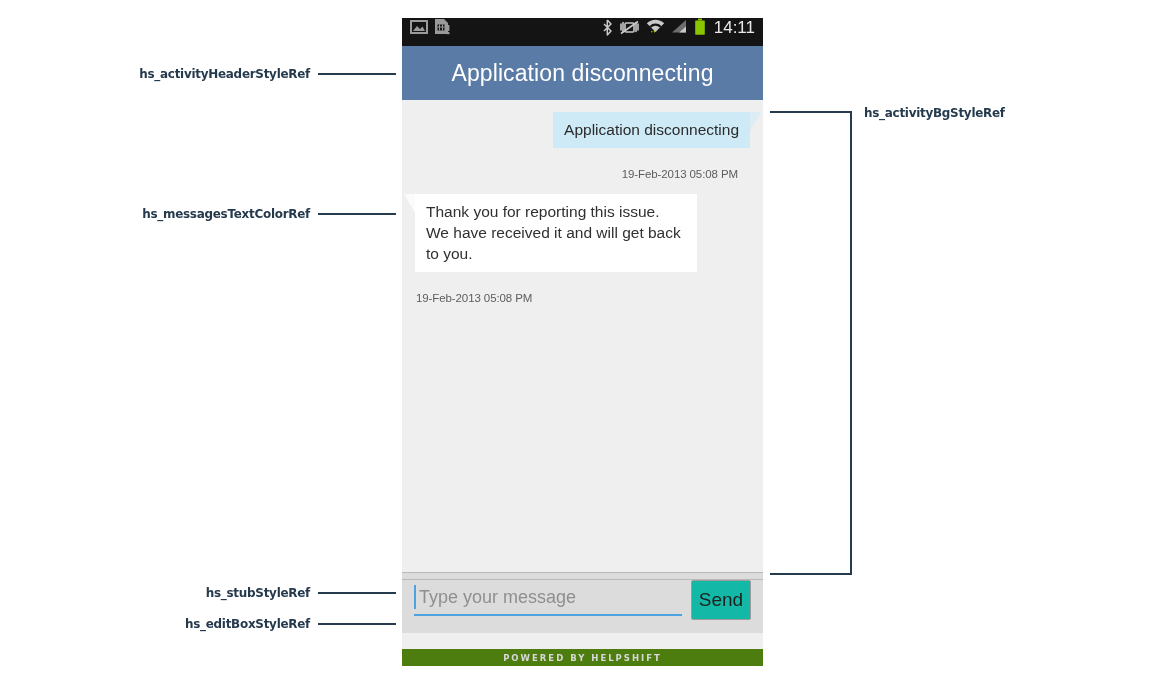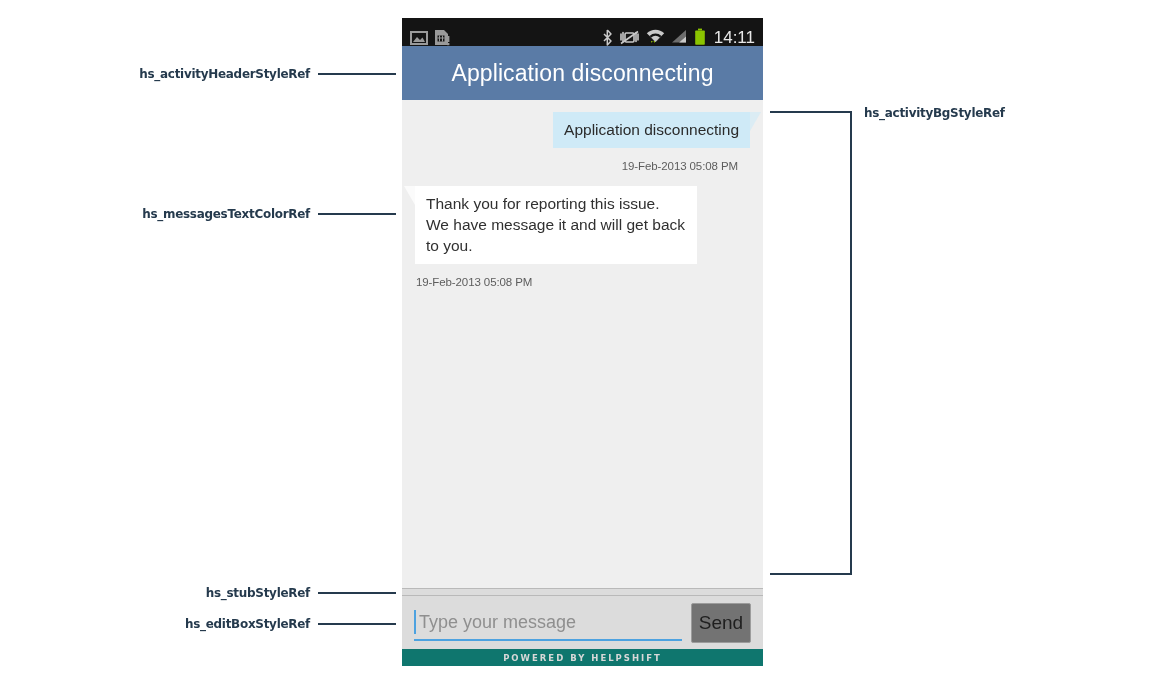--- a/index.html
+++ b/index.html
@@ -54,21 +54,21 @@
     display: flex;
     flex-direction: column;
     overflow: hidden;
   }
 
   
   .statusbar {
     height: 28px;
     background: #141414;
     display: flex;
-    align-items: flex-end;
+    align-items: flex-start;
     padding: 0 8px;
     flex: none;
     gap: 20px;
   }
   .sb-left { display: flex; align-items: center; gap: 6px; }
   .sb-right {
     margin-left: auto;
     display: flex;
     align-items: center;
     gap: 6px;
@@ -146,42 +146,42 @@
     width: 0; height: 0;
     border-right: 11px solid #ffffff;
     border-bottom: 19px solid transparent;
     opacity: 0.72;
   }
 
   .stamp {
     font-size: 11.5px;
     color: #5d5d5d;
     font-family: "Liberation Sans", sans-serif;
-    margin-top: 12px;
+    margin-top: 20px;
     letter-spacing: -0.1px;
   }
   .msg-row.out .stamp { text-align: right; padding-right: 12px; }
   .msg-row.in  .stamp { text-align: left;  padding-left: 1px; }
 
   
   .stub {
     flex: none;
     height: 6px;
     background: #dcdcdc;
     border-top: 1px solid #b9b9b9;
     border-bottom: 1px solid #b9b9b9;
   }
 
   
   .compose {
     flex: none;
     height: 53px;
     background: #dcdcdc;
     display: flex;
-    align-items: center;
+    align-items: flex-start;
     padding: 0 12px;
     gap: 9px;
   }
   .editbox {
     flex: 1 1 auto;
     height: 34px;
     position: relative;
     border-bottom: 2px solid #4da2e0;
     display: flex;
     align-items: center;
@@ -196,40 +196,41 @@
     color: #8f8f8f;
     font-size: 18px;
     font-family: "Liberation Sans", sans-serif;
     padding-left: 3px;
     line-height: 1;
   }
   .sendbtn {
     flex: none;
     width: 60px;
     height: 40px;
-    background: #737373;
+    background: #14b8a6;
     border: 1px solid #9c9c9c;
     border-radius: 2px;
     display: flex;
     align-items: center;
     justify-content: center;
     color: #1f1f1f;
     font-size: 19px;
     font-family: "Liberation Sans", sans-serif;
     box-sizing: border-box;
   }
 
   
   .powered {
     flex: none;
     height: 17px;
-    background: #0f766e;
+    background: #4d7c0f;
     display: flex;
     align-items: center;
     justify-content: center;
+    margin-top: 16px;
   }
   .powered span {
     color: #d8d8d8;
     font-size: 8.5px;
     font-weight: bold;
     letter-spacing: 2.0px;
     font-family: "DejaVu Sans", sans-serif;
   }
 </style>
 </head>
@@ -300,21 +301,21 @@
   </div>
 
   <div class="convo">
 
     <div class="msg-row out">
       <div class="bubble out">Application disconnecting</div>
       <div class="stamp">19-Feb-2013 05:08 PM</div>
     </div>
 
     <div class="msg-row in">
-      <div class="bubble in">Thank you for reporting this issue. We have message it and will get back to you.</div>
+      <div class="bubble in">Thank you for reporting this issue. We have received it and will get back to you.</div>
       <div class="stamp">19-Feb-2013 05:08 PM</div>
     </div>
 
 
 
   </div>
 
   <div class="stub"></div>
 
   <div class="compose">

